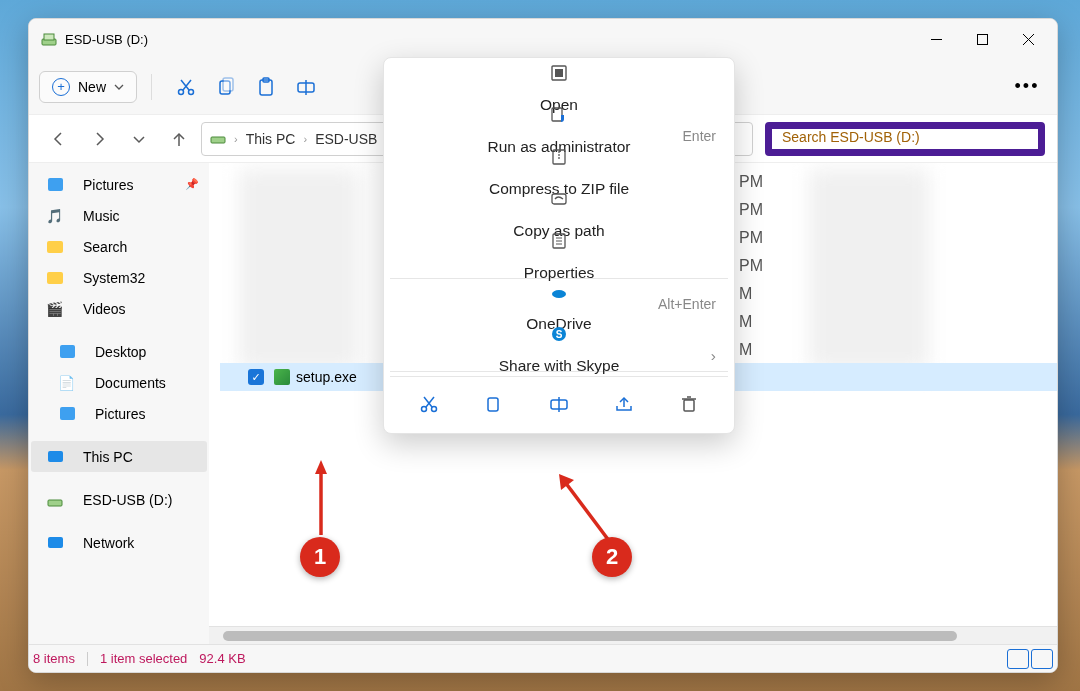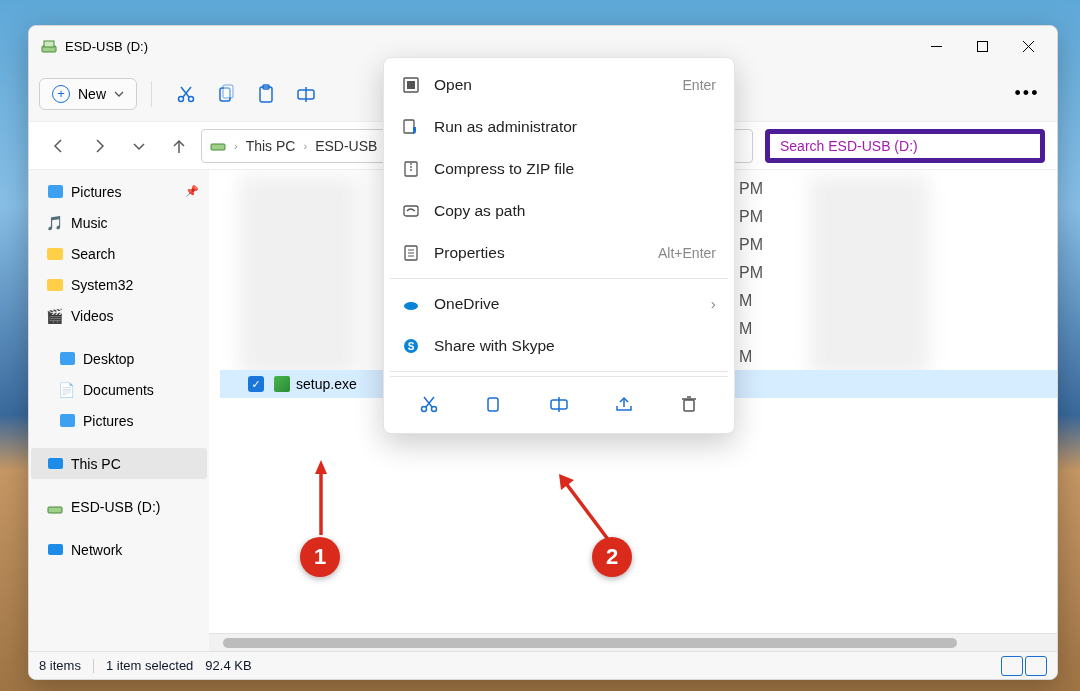--- a/index.html
+++ b/index.html
@@ -4,21 +4,21 @@
 <style>
   * { margin: 0; padding: 0; box-sizing: border-box; font-family: 'Segoe UI', Tahoma, sans-serif; }
   body {
     width: 1080px; height: 691px;
     background: linear-gradient(180deg, #5ea8d8 0%, #88c0e8 30%, #3a6a9e 60%, #c79865 68%, #a07545 100%);
     position: relative; overflow: hidden;
   }
   .window {
     position: absolute; top: 18px; left: 28px; width: 1030px; height: 655px;
     background: #f7f7f7; border-radius: 8px; box-shadow: 0 8px 30px rgba(0,0,0,0.25);
-    display: flex; flex-direction: column; overflow: hidden; border:1px solid #d8d8d8;margin-top:7px;
+    display: flex; flex-direction: column; overflow: hidden; border:1px solid #d8d8d8;
   }
   
   .titlebar { height: 40px; display:flex; align-items:center; padding:0 6px 0 12px; background:#f7f7f7; }
   .titlebar .icon-small { width:16px; height:16px; margin-right:8px; }
   .titlebar .title { font-size:13px; color:#000; flex:1; }
   .win-btns { display:flex; }
   .win-btn { width:46px; height:40px; display:flex; align-items:center; justify-content:center; }
   .win-btn svg { width:11px; height:11px; stroke:#000; stroke-width:1; fill:none; }
   
   .toolbar { height:56px; background:#f7f7f7; display:flex; align-items:center; padding:0 10px; border-bottom:1px solid #eee;}
@@ -27,25 +27,25 @@
   .tool-sep { width:1px; height:26px; background:#ddd; margin:0 14px;}
   .tool-icon { width:40px; height:40px; display:flex; align-items:center; justify-content:center; }
   .tool-icon svg { width:20px; height:20px; }
   .more-dots { letter-spacing:2px; font-size:18px; color:#000;}
   
   .navbar { height:48px; display:flex; align-items:center; padding:0 12px; gap:4px; background:#fff; border-bottom:1px solid #eee;}
   .nav-btn { width:36px; height:36px; display:flex; align-items:center; justify-content:center;}
   .nav-btn svg{width:16px;height:16px;stroke:#5a5a5a;stroke-width:1.5;fill:none;}
   .addr { flex:1; height:34px; border:1px solid #d0d0d0; border-radius:4px; background:#fff; display:flex; align-items:center; padding:0 8px; font-size:14px; gap:8px; color:#333;}
   .addr .crumb-sep { color:#999; font-size:11px;}
-  .search { width:280px; height:34px; border:5px solid #4c1d95; border-radius:4px; background:#fff; padding:0 10px; font-size:14px; color:#a21caf; display:flex; align-items:center; margin-left:8px;}
+  .search { width:280px; height:34px; border:7px solid #4c1d95; border-radius:4px; background:#fff; padding:0 10px; font-size:14px; color:#a16207; display:flex; align-items:flex-start; margin-left:8px;}
   
   .body { flex:1; display:flex; min-height:0;}
   .sidebar { width:180px; background:#f7f7f7; padding:6px 2px; overflow:hidden; font-size:14px;}
-  .side-item { height:31px; display:flex; align-items:center; padding:0 8px 0 16px; gap:8px; white-space:nowrap; border-radius:3px;}
+  .side-item { height:31px; display:flex; align-items:center; padding:0 8px 0 16px; gap:20px; white-space:nowrap; border-radius:3px;}
   .side-item.selected{ background:#e6e6e6;}
   .side-item .pin{ margin-left:auto; color:#888; font-size:11px;}
   .side-ico{ width:16px; height:16px; display:flex; align-items:center; justify-content:center;}
   .folder-y{ width:16px; height:12px; background:#ffcf48; border-radius:2px;}
   .blue-sq{ width:15px; height:13px; background:#3ea0f0; border-radius:2px;}
   .cloud{ width:16px; height:11px; background:#0a84d6; border-radius:6px;}
   .monitor{width:15px;height:11px;background:#1d8be8;border-radius:2px;}
   
   .main { flex:1; background:#fff; position:relative; display:flex; flex-direction:column;}
   .cols { height:36px; display:flex; align-items:center; border-bottom:1px solid #eee; padding-left:28px; font-size:14px; color:#1a6fd6;}
@@ -59,30 +59,30 @@
   .row-date{ width:170px; color:#555;}
   .row.sel{ background:#d6ecff;}
   .row .chk{ width:16px; height:16px; background:#1a75d8; border-radius:3px; margin-right:10px; display:flex; align-items:center; justify-content:center;}
   .row .chk::after{content:'✓'; color:#fff; font-size:11px;}
   .row .fname{ width:380px; display:flex; align-items:center; gap:6px;}
   .setup-ico{width:16px;height:16px;background:linear-gradient(135deg,#4ab54a,#2a8a3a);border-radius:2px;}
   .obscured{ position:absolute; background:#f0f0f0; filter:blur(10px); }
   .scroll-h{ height:18px; background:#f1f1f1; position:relative; border-top:1px solid #e2e2e2;}
   .scroll-h .thumb{position:absolute; left:14px; right:100px; top:4px; height:10px; background:#bcbcbc; border-radius:5px;}
   
-  .status { height:28px; border-top:1px solid #e2e2e2; display:flex; align-items:center; padding:0 10px; font-size:13px; color:#0f172a; gap:12px; background:#f7f7f7;}
+  .status { height:28px; border-top:1px solid #e2e2e2; display:flex; align-items:center; padding:0 4px; font-size:13px; color:#be185d; gap:12px; background:#f7f7f7;}
   .status .spacer{flex:1;}
   .layout-btns{display:flex; gap:2px;}
   .layout-btn{width:22px;height:20px;border:1.5px solid #1a6fd6;border-radius:3px;}
   
   .ctx {
     position:absolute; top:57px; left:383px; width:352px; background:#fff; border-radius:8px;
     box-shadow:0 10px 30px rgba(0,0,0,.2); border:1px solid #e4e4e4; padding:6px; font-size:15.5px; z-index:50;
   }
-  .ctx-item{ height:42px; display:flex; align-items:center; padding:0 12px; gap:14px; border-radius:4px; color:#222;}
+  .ctx-item{ height:42px; display:flex; align-items:center; padding:0 12px; gap:14px; border-radius:4px; color:#222;flex-direction:column;}
   .ctx-item .shortcut{ margin-left:auto; color:#888; font-size:14px;}
   .ctx-item .chev{ margin-left:auto; color:#888;}
   .ctx-sep{ height:1px; background:#e6e6e6; margin:4px 0;}
   .ctx-ico{ width:18px; height:18px; display:flex; align-items:center; justify-content:center; color:#444;}
   .ctx-ico svg{width:18px;height:18px;}
   .ctx-actions{ height:46px; display:flex; align-items:center; justify-content:space-around; padding:0 6px;}
   .ctx-act{ width:40px; height:36px; display:flex; align-items:center; justify-content:center;}
   
   .anno-circle{ position:absolute; width:40px; height:40px; background:#d92a1c; border-radius:50%; display:flex; align-items:center; justify-content:center; color:#fff; font-size:22px; font-weight:600; box-shadow:0 2px 6px rgba(0,0,0,.3); z-index:60;}
   .anno-arrow{ position:absolute; z-index:59;}

